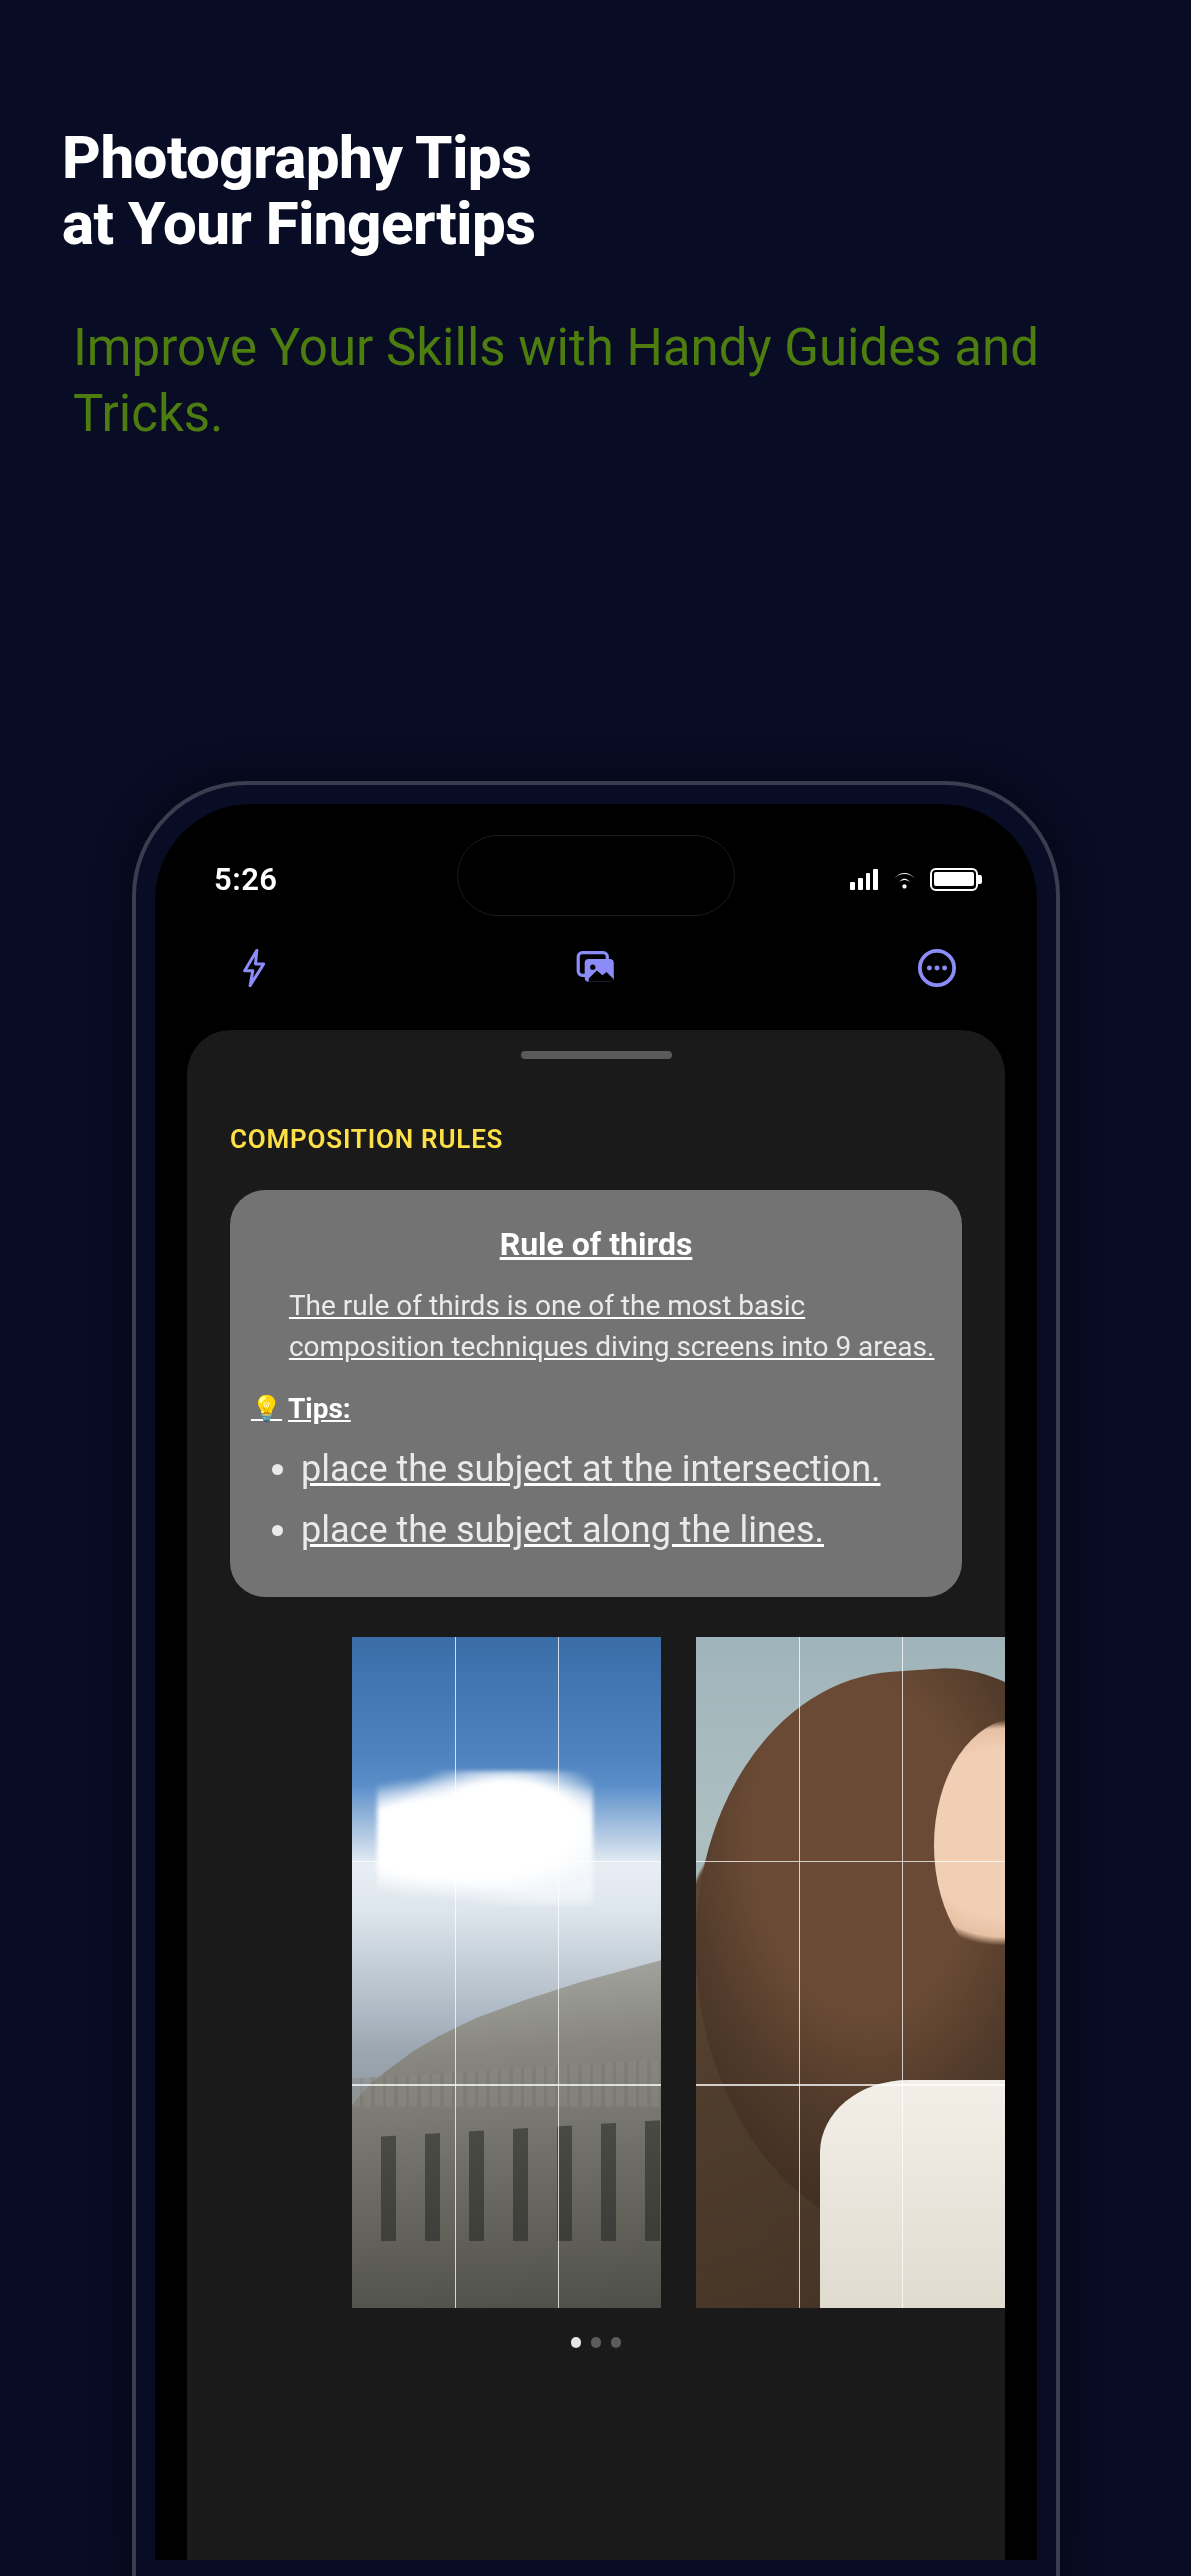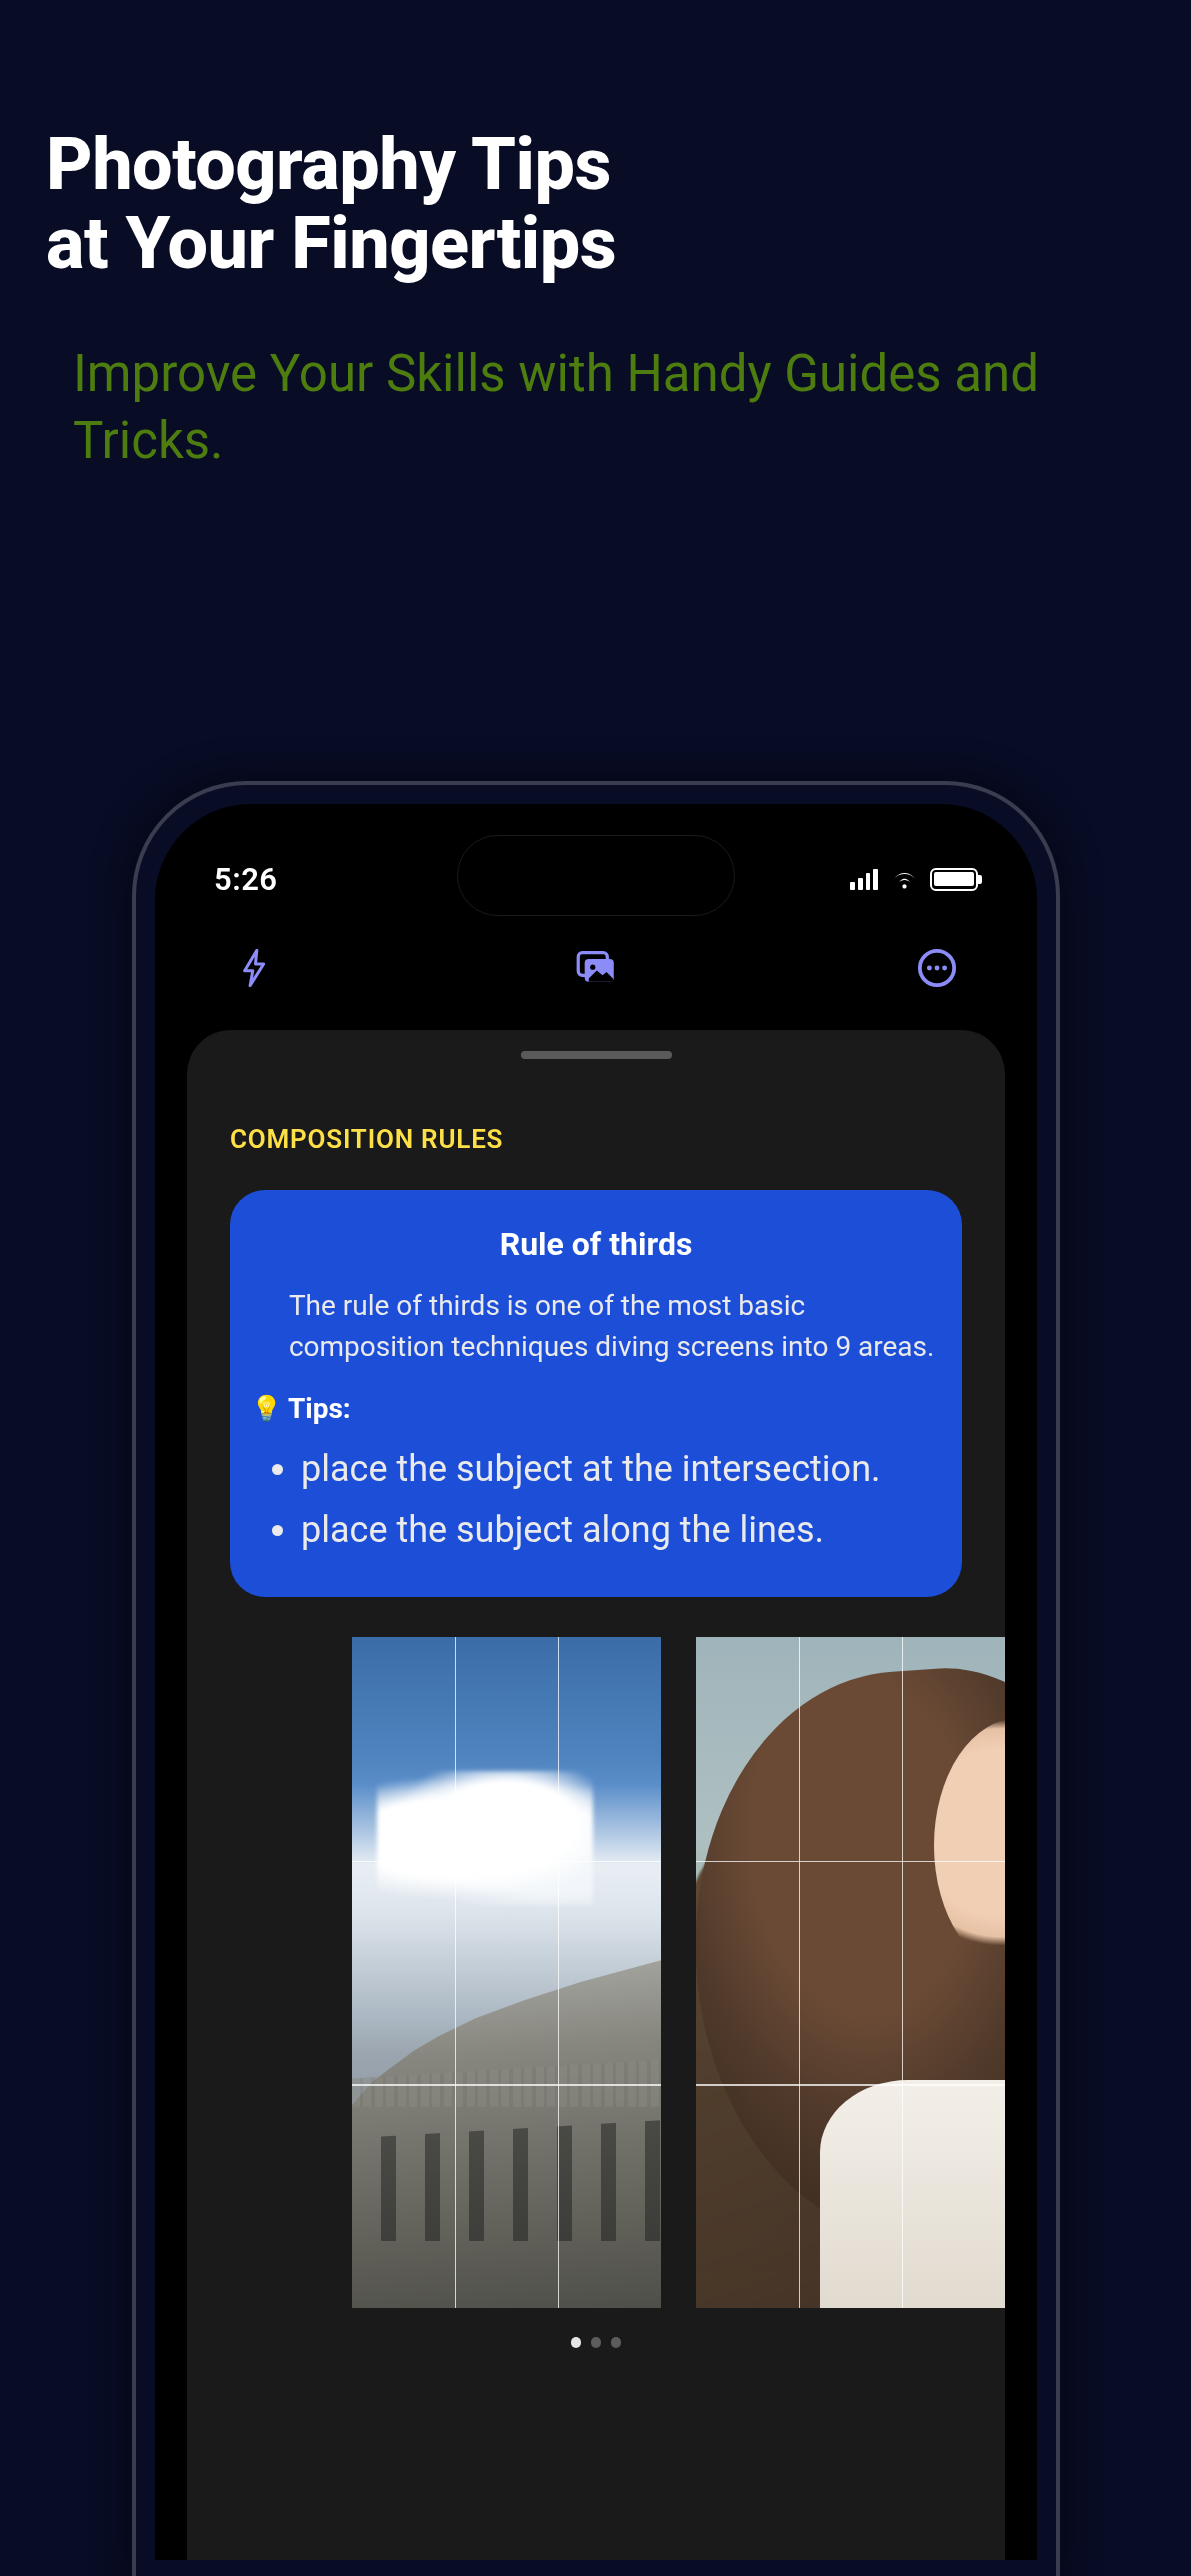--- a/index.html
+++ b/index.html
@@ -5,24 +5,24 @@
     * { margin: 0; padding: 0; box-sizing: border-box; }
     body {
       background: #080c24;
       font-family: -apple-system, BlinkMacSystemFont, 'Segoe UI', Roboto, sans-serif;
       width: 1191px;
       height: 2576px;
       overflow: hidden;
       color: #fff;
     }
     .headline {
-      font-size: 72px;
+      font-size: 60px;
       font-weight: 800;
       line-height: 1.1;
-      padding: 125px 62px 0 46px;
+      padding: 125px 62px 0 62px;
       letter-spacing: -0.5px;
     }
     .subheadline {
       font-size: 51px;
       font-weight: 400;
       color: #4d7c0f;
       padding: 58px 62px 0 73px;
       line-height: 1.3;
     }
     .phone-frame {
@@ -134,24 +134,25 @@
       margin: 0 auto 0 auto;
     }
     .section-label {
       font-size: 26px;
       font-weight: 600;
       letter-spacing: 0.8px;
       color: #fde047;
       padding: 65px 43px 0 43px;
     }
     .card {
-      background: #1d4ed8;
+      background: #737373;
       border-radius: 35px;
       margin: 36px 43px 0 43px;
       padding: 35px 21px 36px 21px;
+      text-decoration: underline;
     }
     .card-title {
       text-align: center;
       font-size: 32px;
       font-weight: 700;
       color: #fff;
       margin-bottom: 23px;
     }
     .card-body {
       font-size: 28px;

